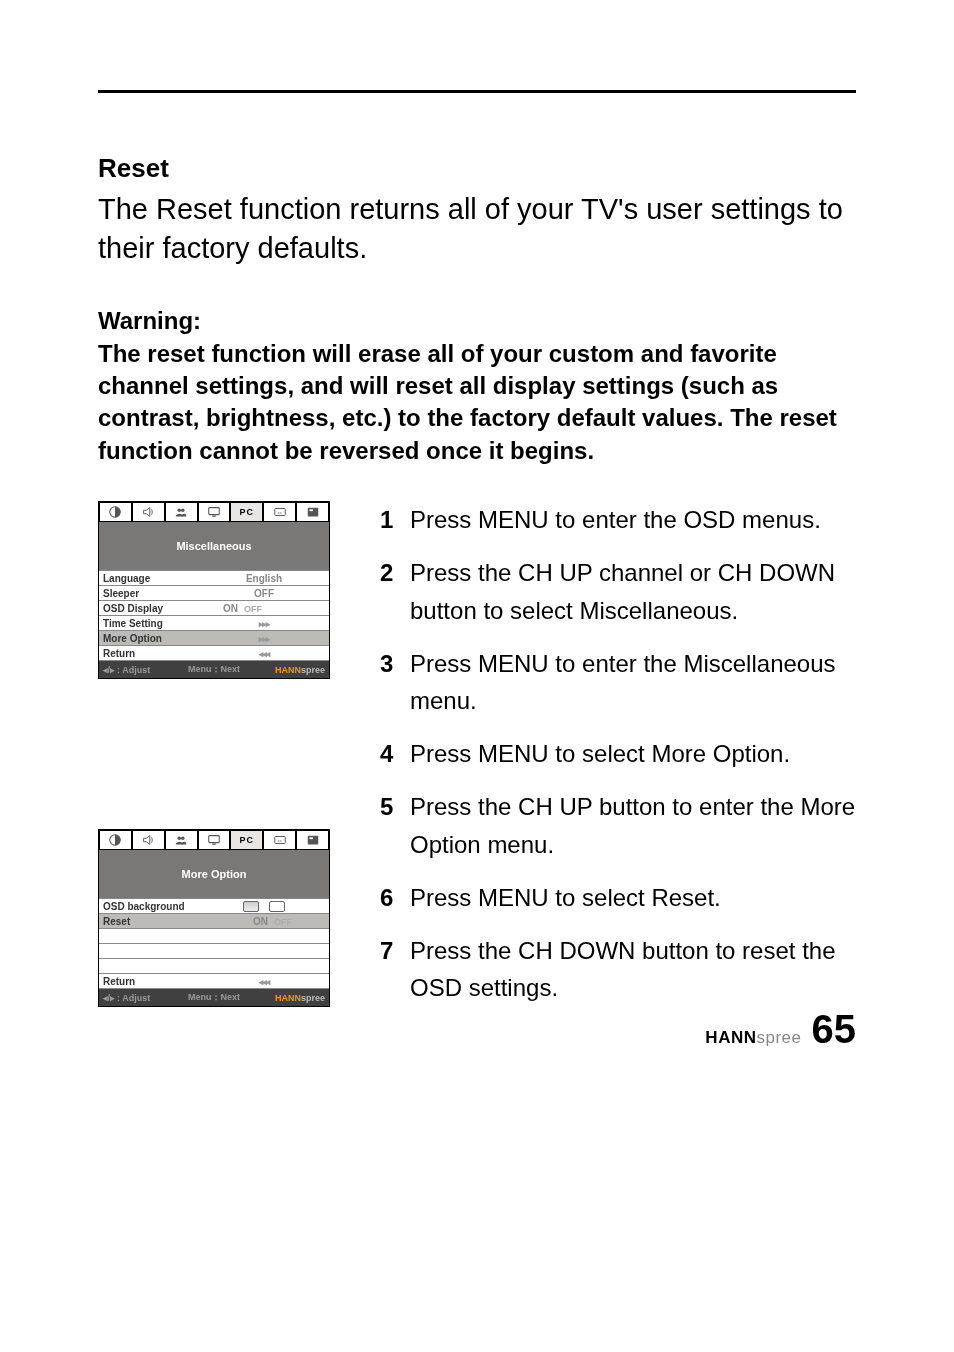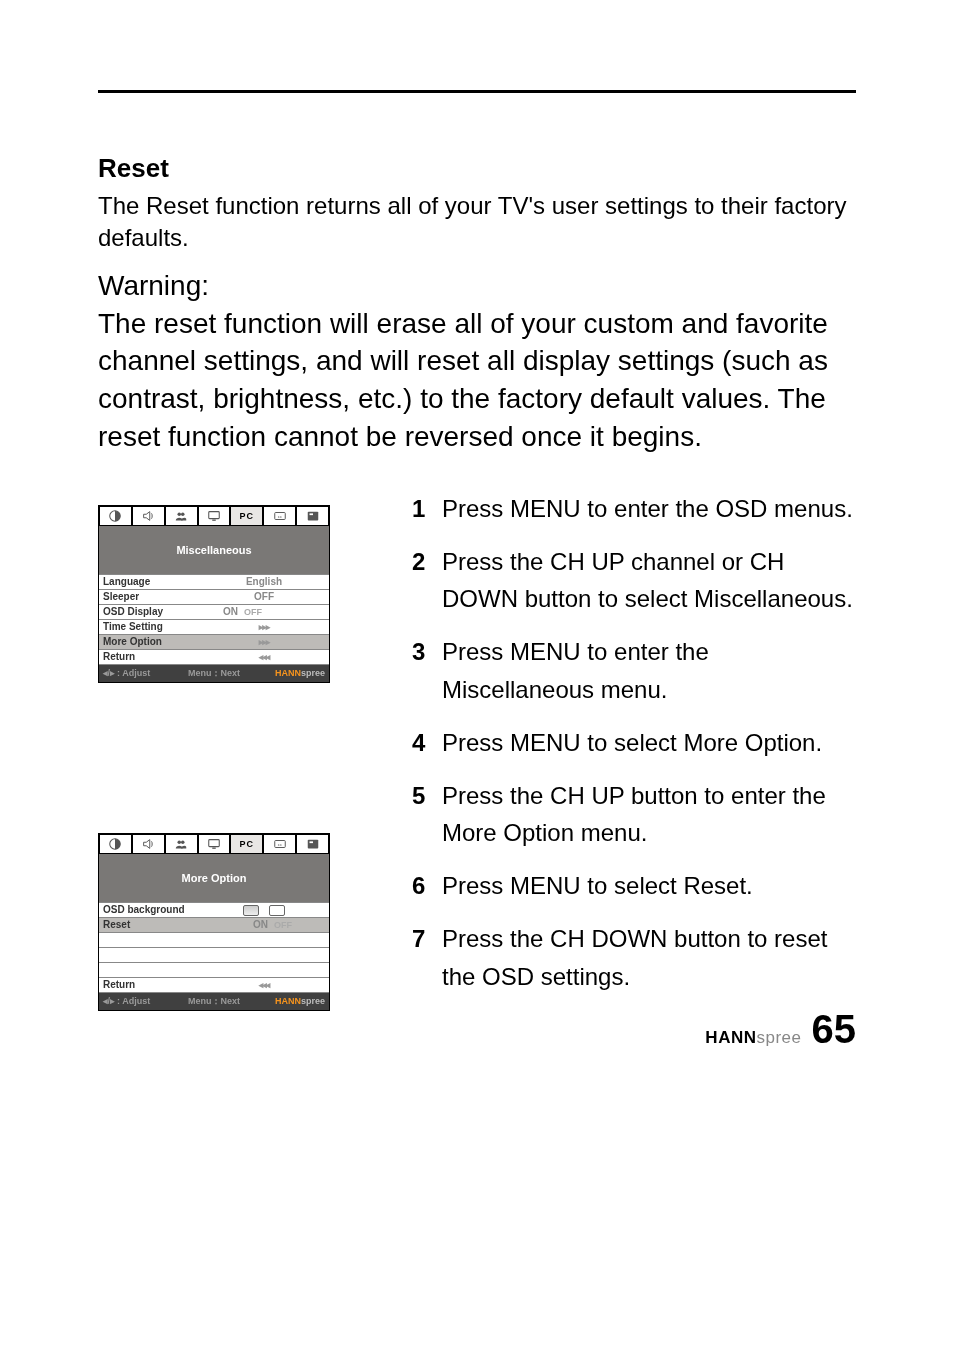--- a/index.html
+++ b/index.html
@@ -1,21 +1,21 @@
 <!DOCTYPE html>
 <html><head>
 <meta charset="utf-8">
 <style>
 html,body{margin:0;padding:0;background:#fff;color:#000;font-family:Arial,Helvetica,sans-serif}
 .page{width:954px;height:1109px;position:relative;box-sizing:border-box;padding:90px 98px 0 98px}
 .rule{border-top:3px solid #000;margin-bottom:60px}
 .h2{font-size:26px;font-weight:bold;margin-bottom:6px}
-.intro{font-size:24px;line-height:1.35;margin-bottom:12px}
-.warn{font-size:28px;font-weight:normal;line-height:1.35;margin-bottom:34px}
-.cols{display:flex;gap:84px;align-items:flex-end}
+.intro{font-size:29px;line-height:1.35;margin-bottom:37px}
+.warn{font-size:24px;font-weight:bold;line-height:1.35;margin-bottom:34px}
+.cols{display:flex;gap:52px;align-items:flex-start}
 .left{width:230px;display:flex;flex-direction:column;gap:150px}
 .osd{border:1px solid #000;font-size:10px;width:230px}
 .tabrow{display:flex}
 .tab{flex:1;border:1px solid #000;height:18px;display:flex;align-items:center;justify-content:center;background:#fff}
 .tab.sel{background:#e9e7e5}
 .tab svg{width:14px;height:14px}
 .tab .pc{font-size:9px;font-weight:bold;letter-spacing:1px}
 .title{background:#7a7876;color:#fff;text-align:center;font-weight:bold;padding:18px 0;font-size:11px}
 .row{display:flex;align-items:center;border-top:1px solid #888;padding:0 4px;min-height:14px}
 .row.sel{background:#bdbbb8}

